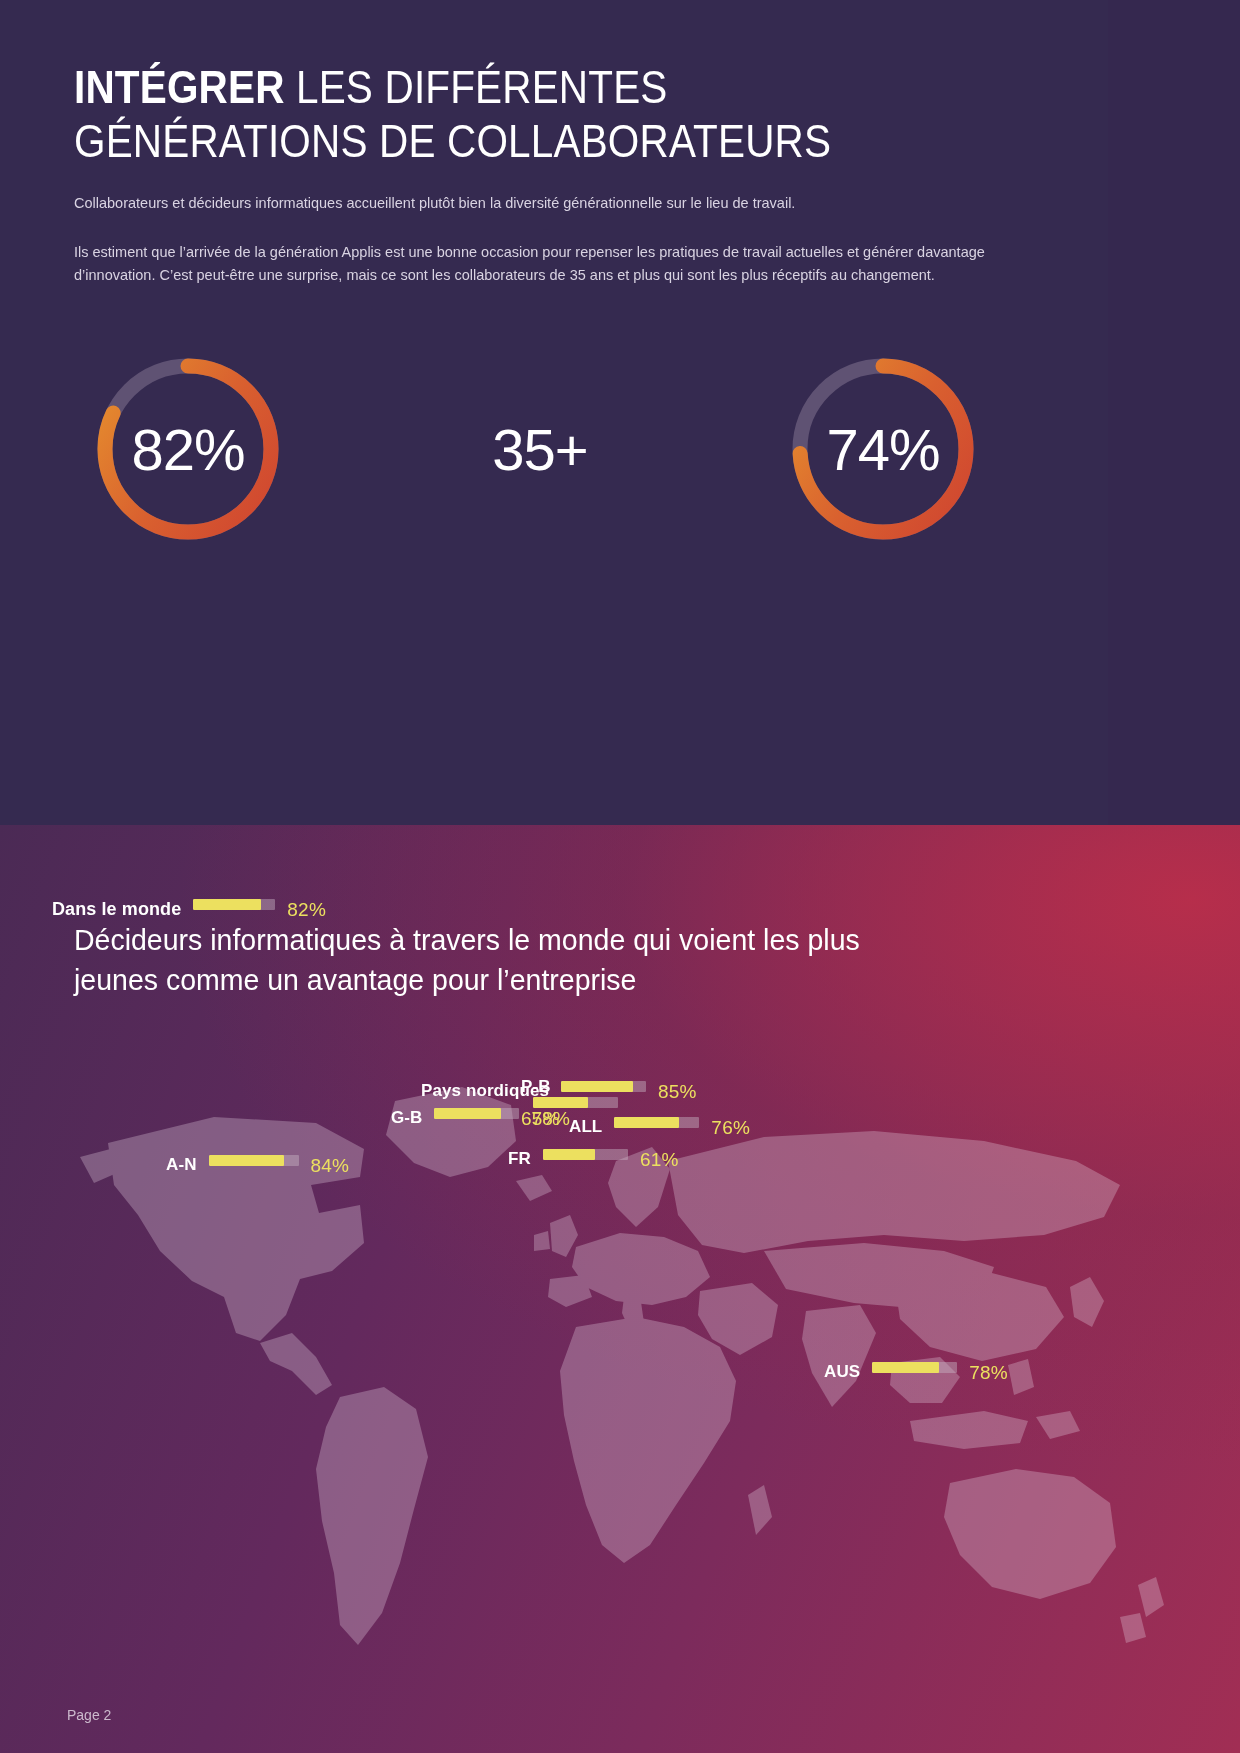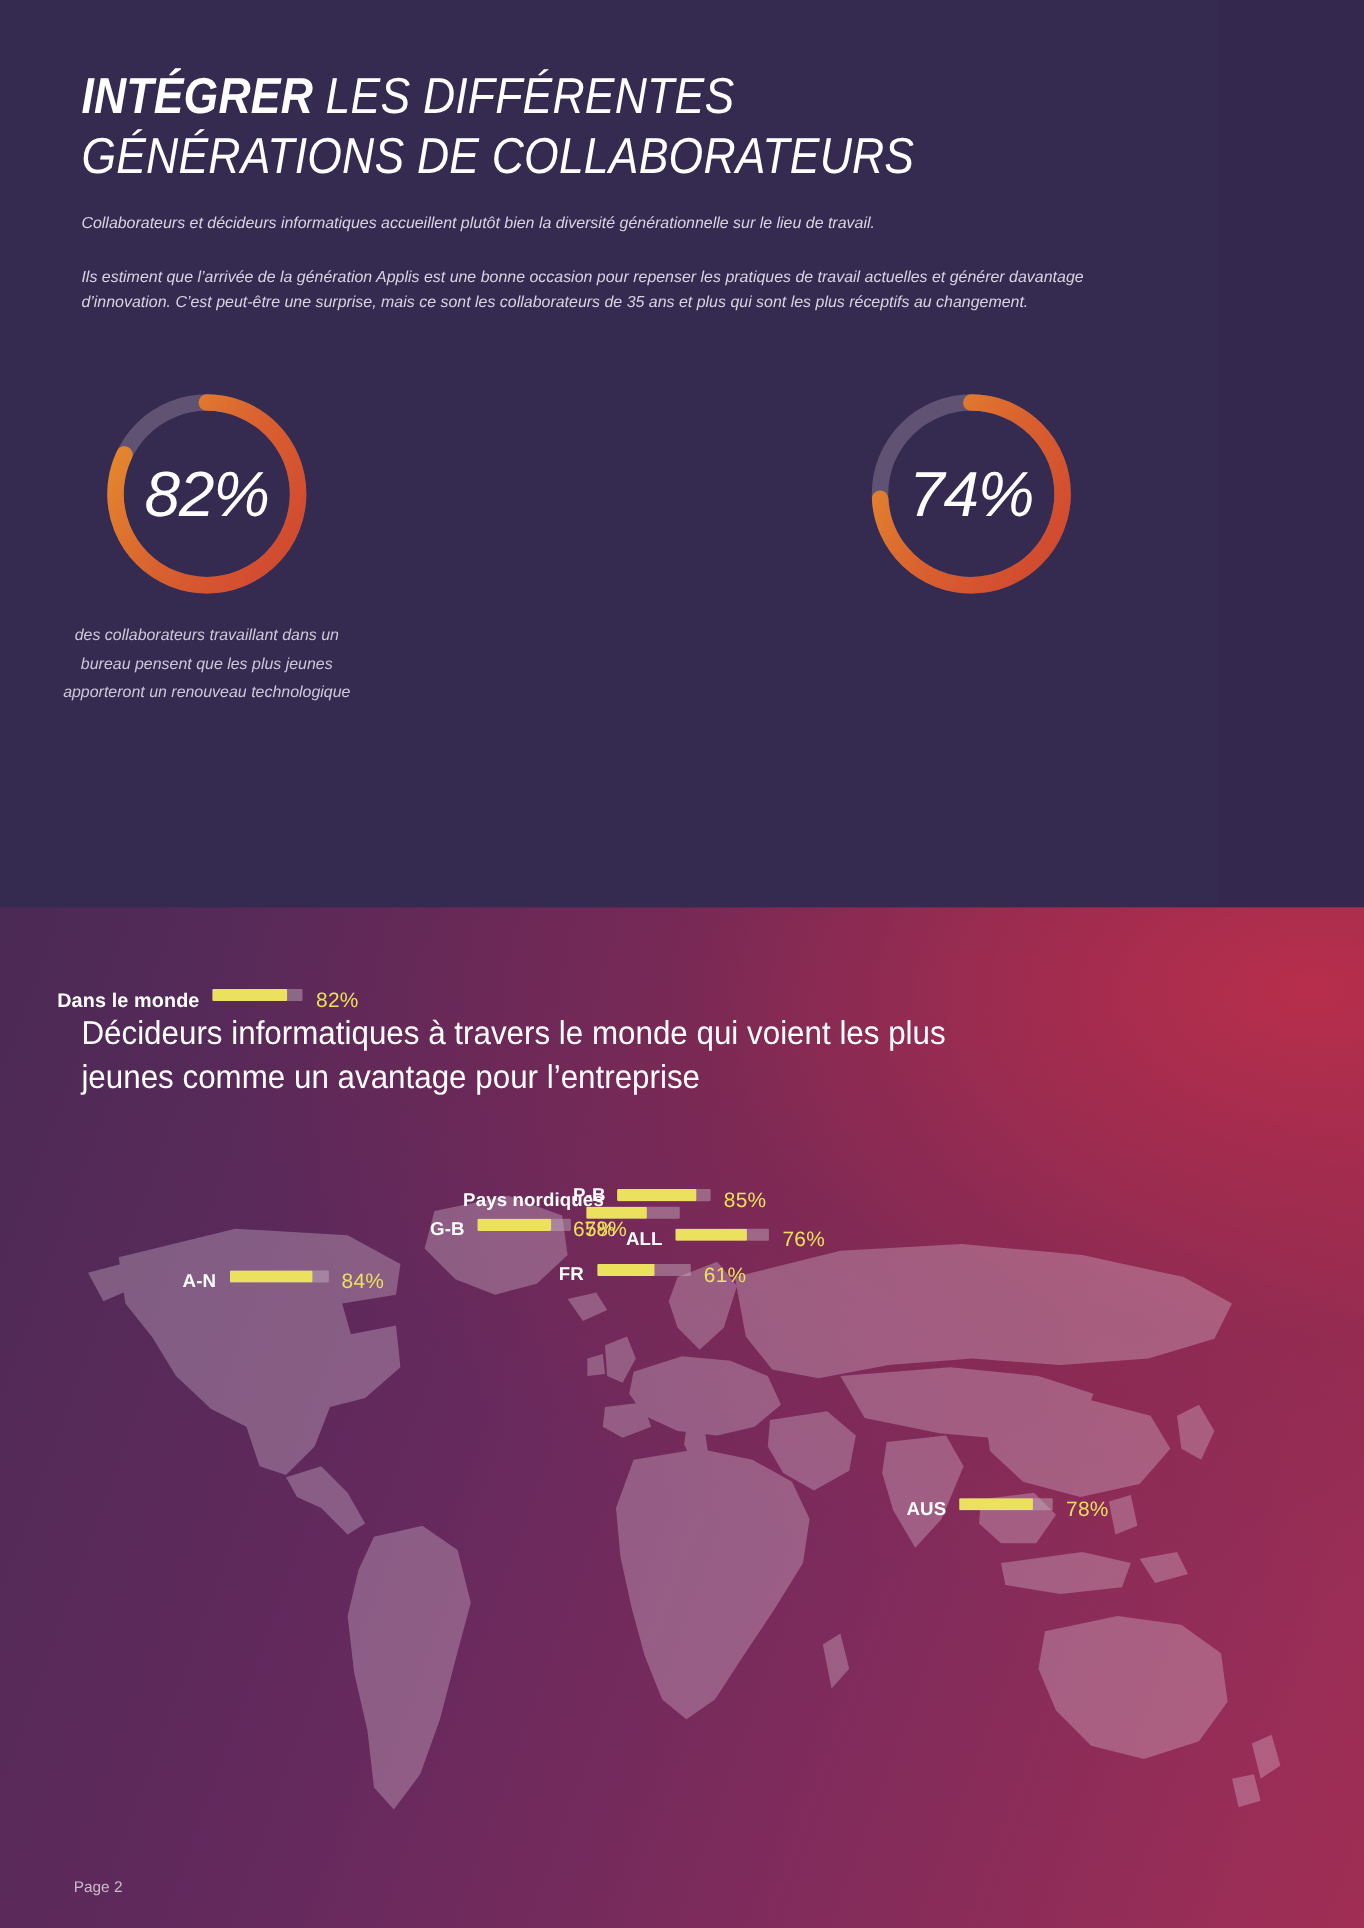--- a/index.html
+++ b/index.html
@@ -9,21 +9,20 @@
     background:#35284f;
     font-family:"Liberation Sans", sans-serif;
     overflow:hidden;position:relative;
   }
   .page{position:relative;width:1240px;height:1753px;overflow:hidden;}
 
   
   .top-section{
     position:absolute;left:0;top:0;width:1108px;height:825px;
     background:#352a50;
-    font-style:italic;
   }
   .title{
     position:absolute;left:74px;top:60px;width:1000px;
     font-size:46px;line-height:1.18;
     color:#ffffff;letter-spacing:0.2px;
     font-weight:300;
     transform:scaleX(0.88);transform-origin:left top;
   }
   .title b{font-weight:700;}
   .intro{
@@ -147,24 +146,24 @@
                 <stop offset="0%" stop-color="#cf4430"></stop>
                 <stop offset="55%" stop-color="#d9602f"></stop>
                 <stop offset="100%" stop-color="#e3852e"></stop>
               </linearGradient>
             </defs>
             <circle cx="97" cy="97" r="83" fill="none" stroke="#5f5273" stroke-width="15"></circle>
             <circle class="arc" cx="97" cy="97" r="83" fill="none" stroke="url(#og1)" stroke-width="15" stroke-linecap="round" transform="rotate(-90 97 97)" stroke-dasharray="427.63359200664263 521.5043804959057"></circle>
           </svg>
           <div class="val">82%</div>
         </div>
-        <div class="stat-caption">des collaborateurs travaillant dans un bureau pensent que les plus jeunes apporteront un renouveau technologique</div>
       </div>
 
       <div class="stat stat-2">
+        <div class="plain-val">35+</div>
       </div>
 
       <div class="stat stat-3">
         <div class="donut">
           <svg viewBox="0 0 194 194">
             <defs>
               <linearGradient id="og2" x1="0%" y1="100%" x2="70%" y2="0%">
                 <stop offset="0%" stop-color="#cf4430"></stop>
                 <stop offset="55%" stop-color="#d9602f"></stop>
                 <stop offset="100%" stop-color="#e3852e"></stop>

